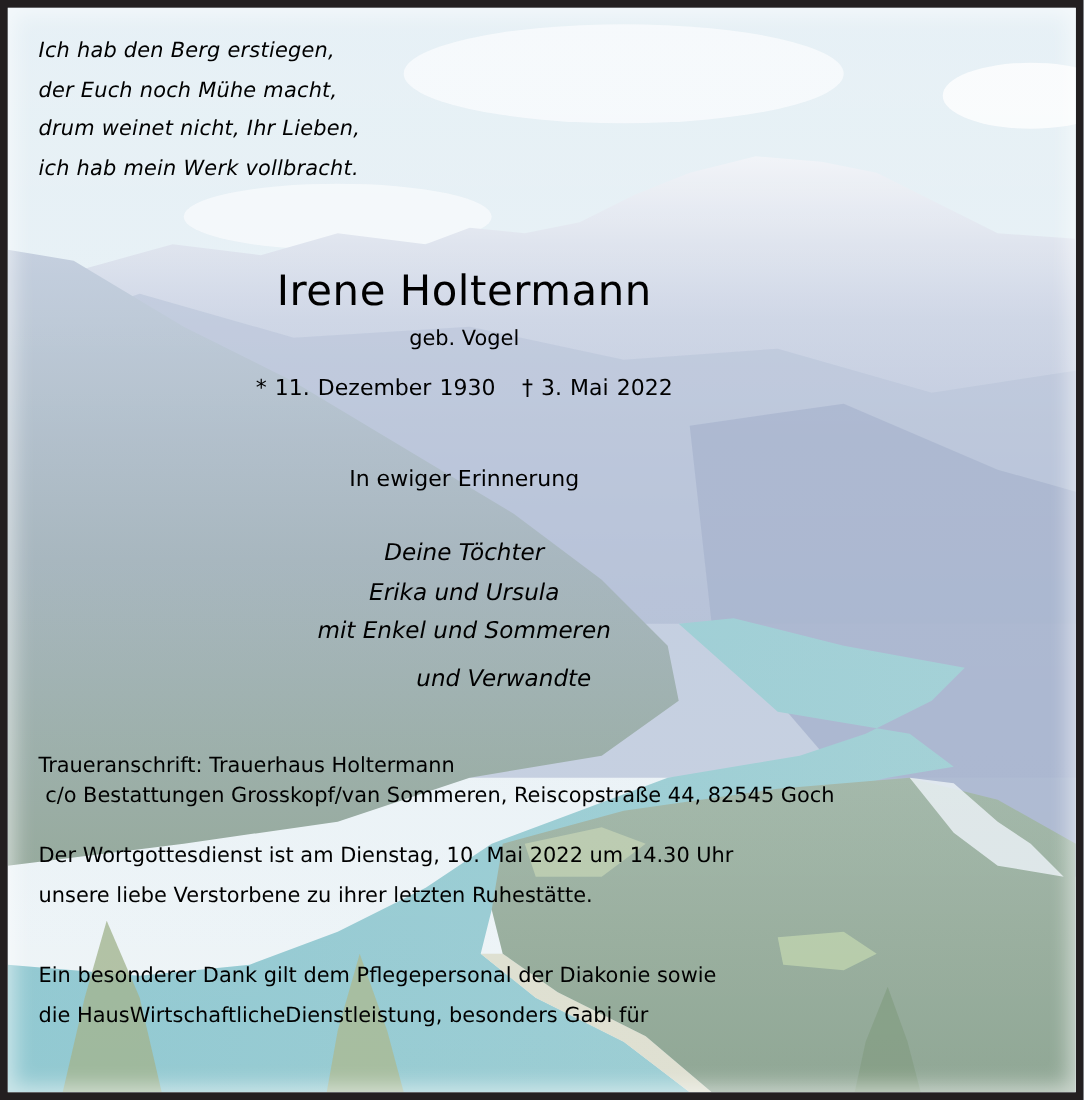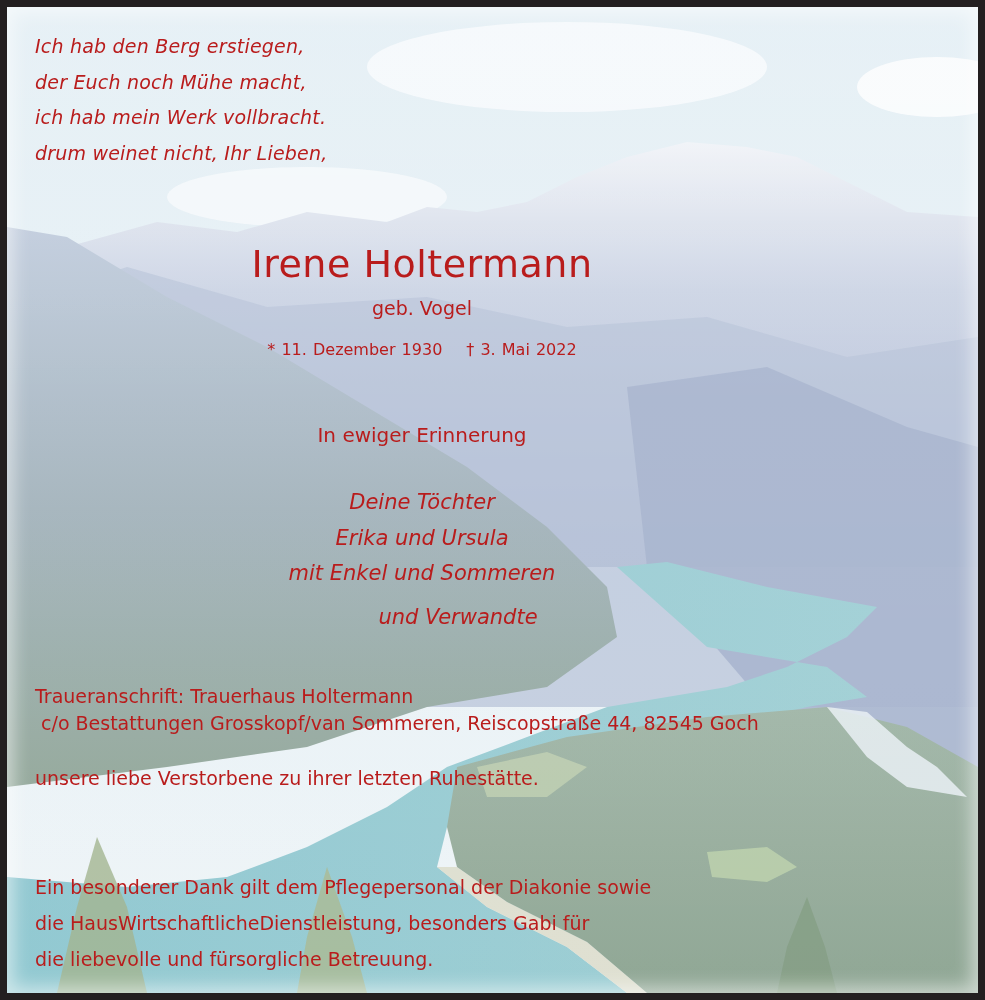--- a/index.html
+++ b/index.html
@@ -2,27 +2,27 @@
 <html><head>
   <meta charset="utf-8">
   <style>
     html, body { margin: 0; padding: 0; }
     body { width: 985px; height: 1000px; background: #231f20; position: relative; overflow: hidden; font-family: "DejaVu Sans", sans-serif; }
     .card { position: absolute; left: 7px; top: 7px; width: 971px; height: 986px; overflow: hidden; background: #e4eef4; }
     .bg { position: absolute; inset: 0; }
     .bg svg { width: 100%; height: 100%; display: block; }
     .veil { position: absolute; inset: 0; background: linear-gradient(180deg, rgba(255,255,255,0.25) 0%, rgba(255,255,255,0.10) 40%, rgba(255,255,255,0.05) 100%); }
     .edge-fade { position: absolute; inset: 0; box-shadow: inset 0 0 18px 6px rgba(255,255,255,0.55); pointer-events: none; }
-    .txt { position: absolute; color: #b91c1c; }
+    .txt { position: absolute; color: #000000; }
     .poem { left: 28px; top: 22px; font-style: italic; font-size: 19px; line-height: 35.5px; letter-spacing: 0.2px; }
     .poem div { white-space: nowrap; }
     .center { left: 0; width: 830px; text-align: center; }
     .name { top: 235px; font-size: 38px; letter-spacing: 0.5px; }
     .geb { top: 290px; font-size: 19px; }
-    .dates { top: 333px; font-size: 16px; word-spacing: 1px; }
+    .dates { top: 333px; font-size: 20px; word-spacing: 1px; }
     .dates .gap { display: inline-block; width: 24px; }
     .memory { top: 416px; font-size: 20px; }
     .mourn { top: 478px; font-size: 21px; font-style: italic; line-height: 35.5px; }
     .rel { top: 598px; font-size: 21px; font-style: italic; margin-left: 36px; }
     .block { left: 28px; font-size: 19px; line-height: 35px; white-space: nowrap; }
     .addr { top: 676px; line-height: 27px; }
     .service { top: 753px; line-height: 36px; }
     .thanks { top: 862px; line-height: 36px; }
   </style>
 </head>
@@ -85,22 +85,22 @@
       <path d="M320 860 L300 930 L290 986 L360 986 L345 930 Z" fill="#a6b78d" opacity="0.8"></path>
       <path d="M800 890 L780 940 L770 986 L830 986 L818 940 Z" fill="#7f9a7f" opacity="0.85"></path>
     </svg>
   </div>
   <div class="veil"></div>
   <div class="edge-fade"></div>
 
   <div class="txt poem">
     <div>Ich hab den Berg erstiegen,</div>
     <div>der Euch noch Mühe macht,</div>
+    <div>drum weinet nicht, Ihr Lieben,</div>
     <div>ich hab mein Werk vollbracht.</div>
-    <div>drum weinet nicht, Ihr Lieben,</div>
   </div>
 
   <div class="txt center name">Irene Holtermann</div>
   <div class="txt center geb">geb. Vogel</div>
   <div class="txt center dates">
     <span>* 11. Dezember 1930</span><span class="gap"></span><span>† 3. Mai 2022</span>
   </div>
 
   <div class="txt center memory">In ewiger Erinnerung</div>
 
@@ -110,21 +110,21 @@
     <div>mit Enkel und Sommeren</div>
   </div>
   <div class="txt center rel">und Verwandte</div>
 
   <div class="txt block addr">
     <div>Traueranschrift: Trauerhaus Holtermann</div>
     <div style="white-space: pre;"> c/o Bestattungen Grosskopf/van Sommeren, Reiscopstraße 44, 82545 Goch</div>
   </div>
 
   <div class="txt block service">
+    <div>Der Wortgottesdienst ist am Dienstag, 10. Mai 2022 um 14.30 Uhr</div>
     <div>unsere liebe Verstorbene zu ihrer letzten Ruhestätte.</div>
   </div>
 
   <div class="txt block thanks">
     <div>Ein besonderer Dank gilt dem Pflegepersonal der Diakonie sowie</div>
     <div>die HausWirtschaftlicheDienstleistung, besonders Gabi für</div>
-    <div>die liebevolle und fürsorgliche Betreuung.</div>
   </div>
 </div>
 
 </body></html>

